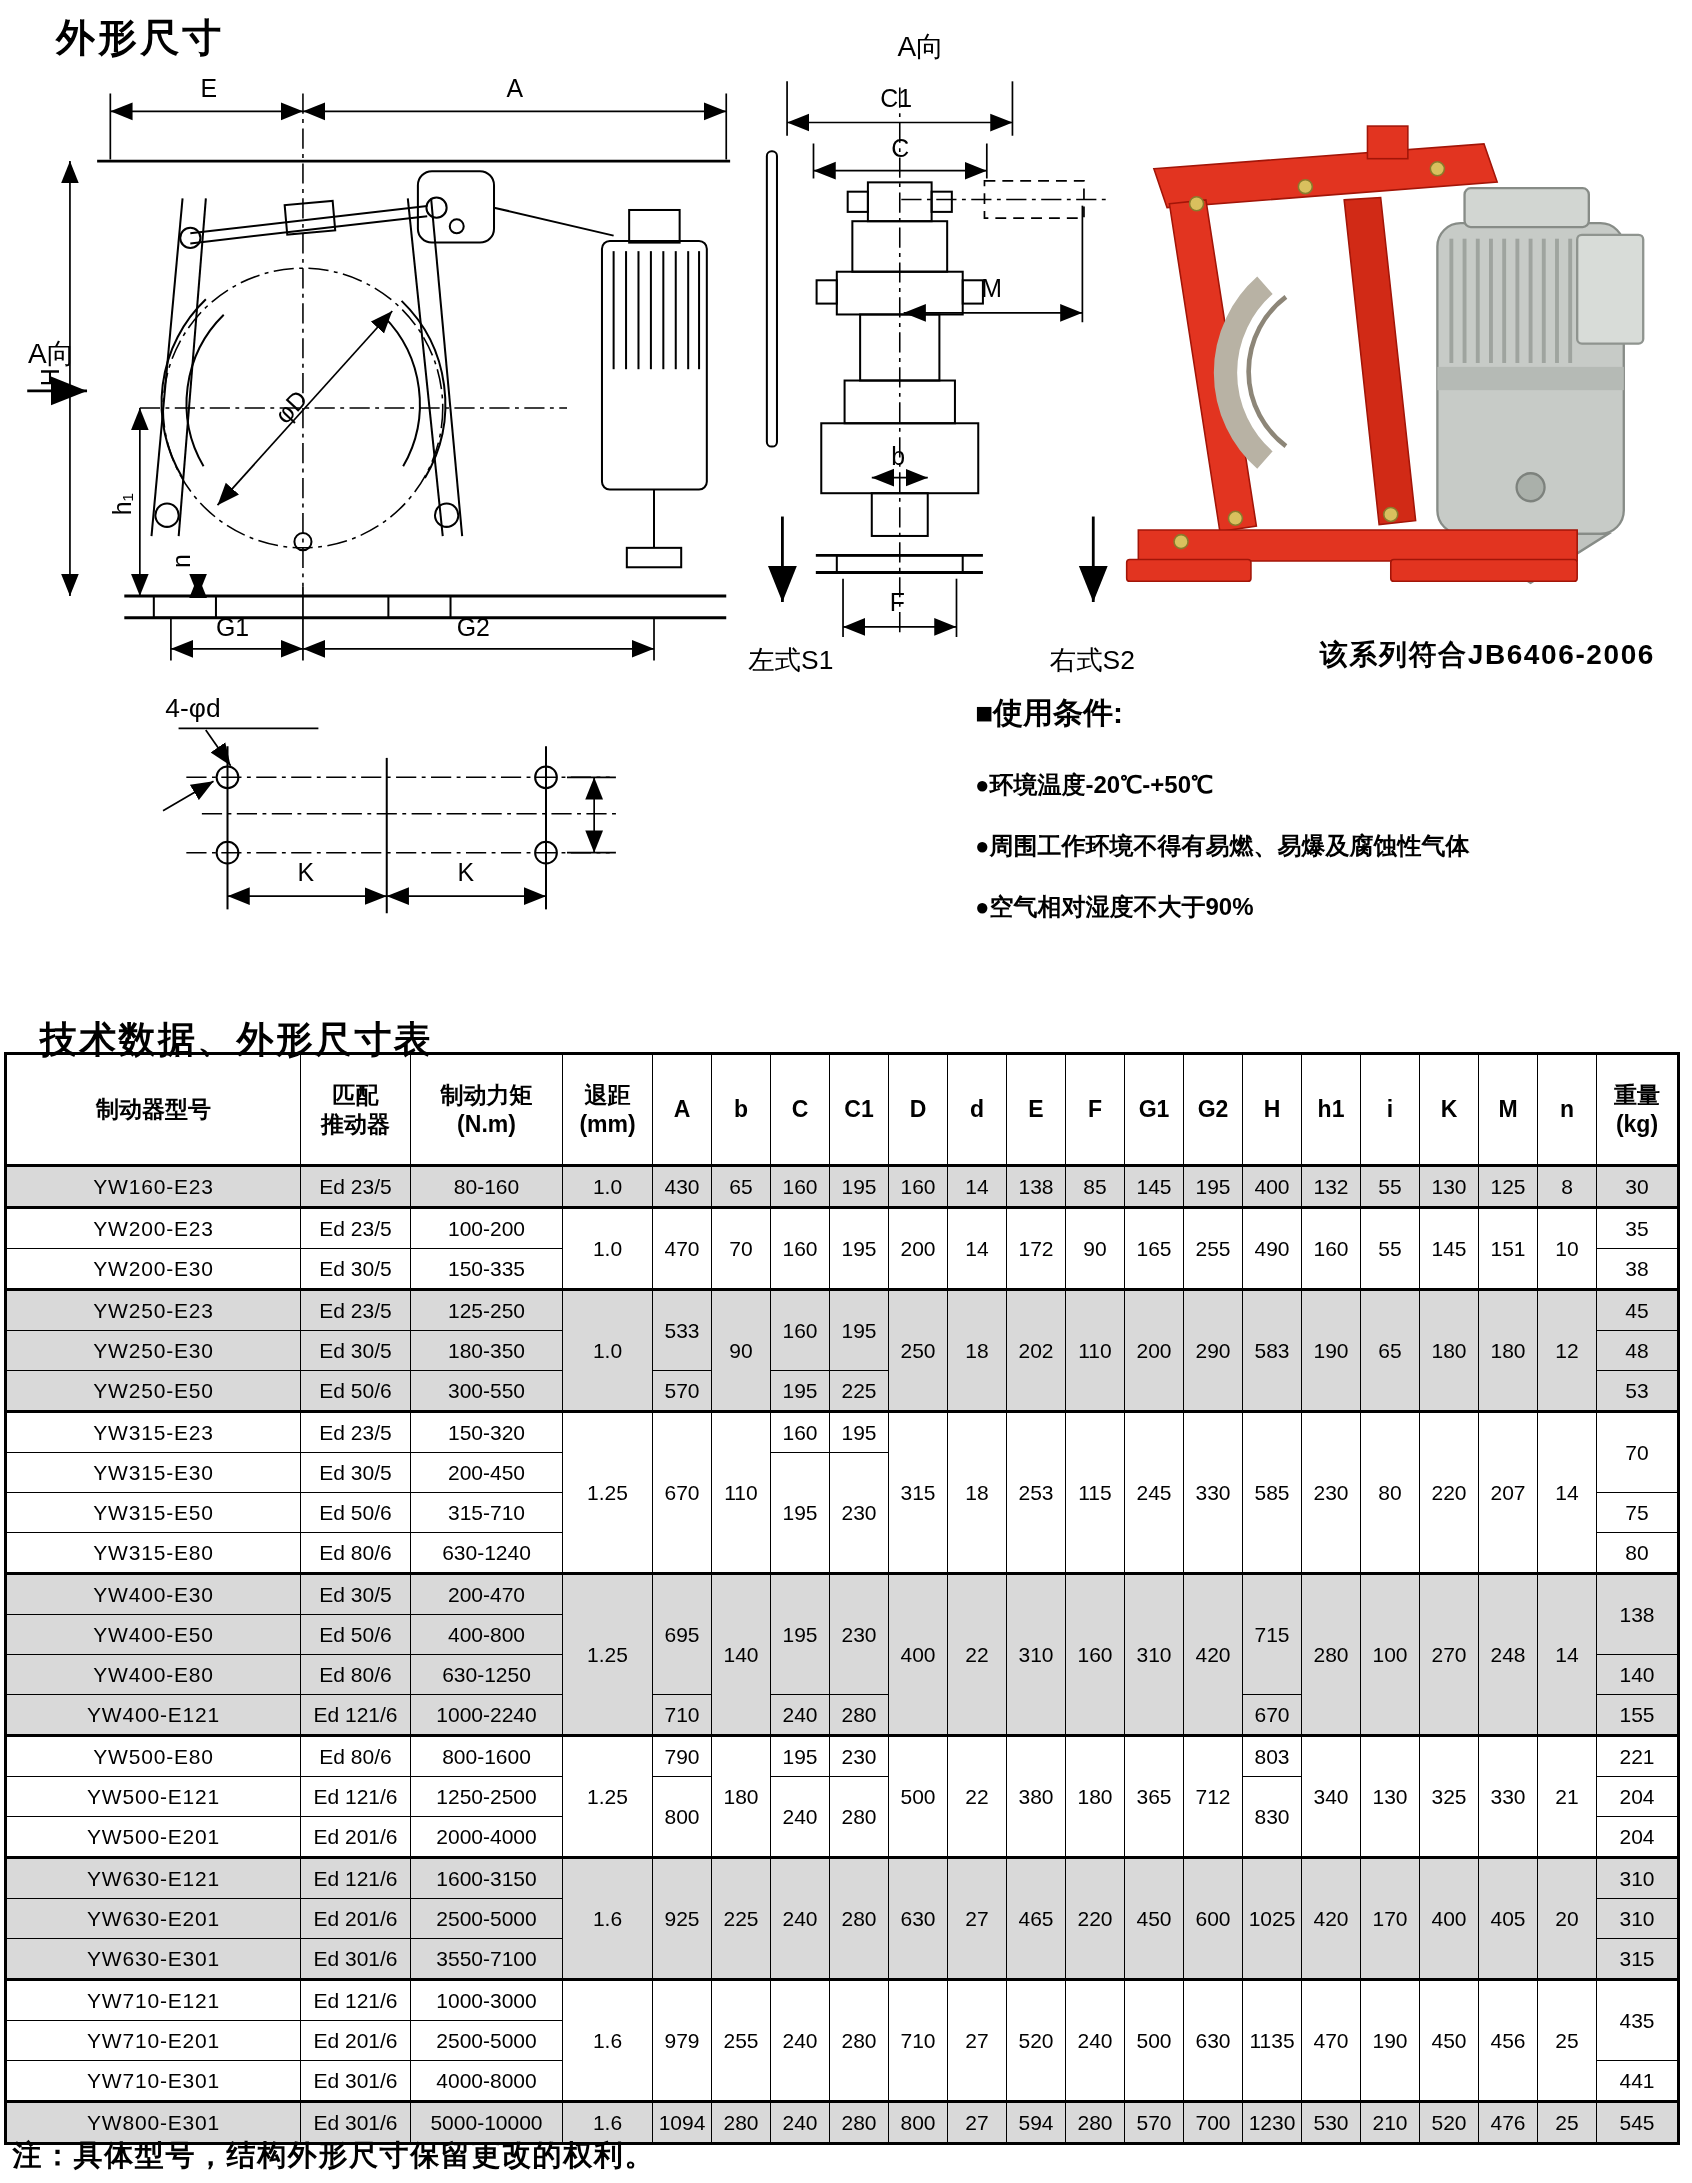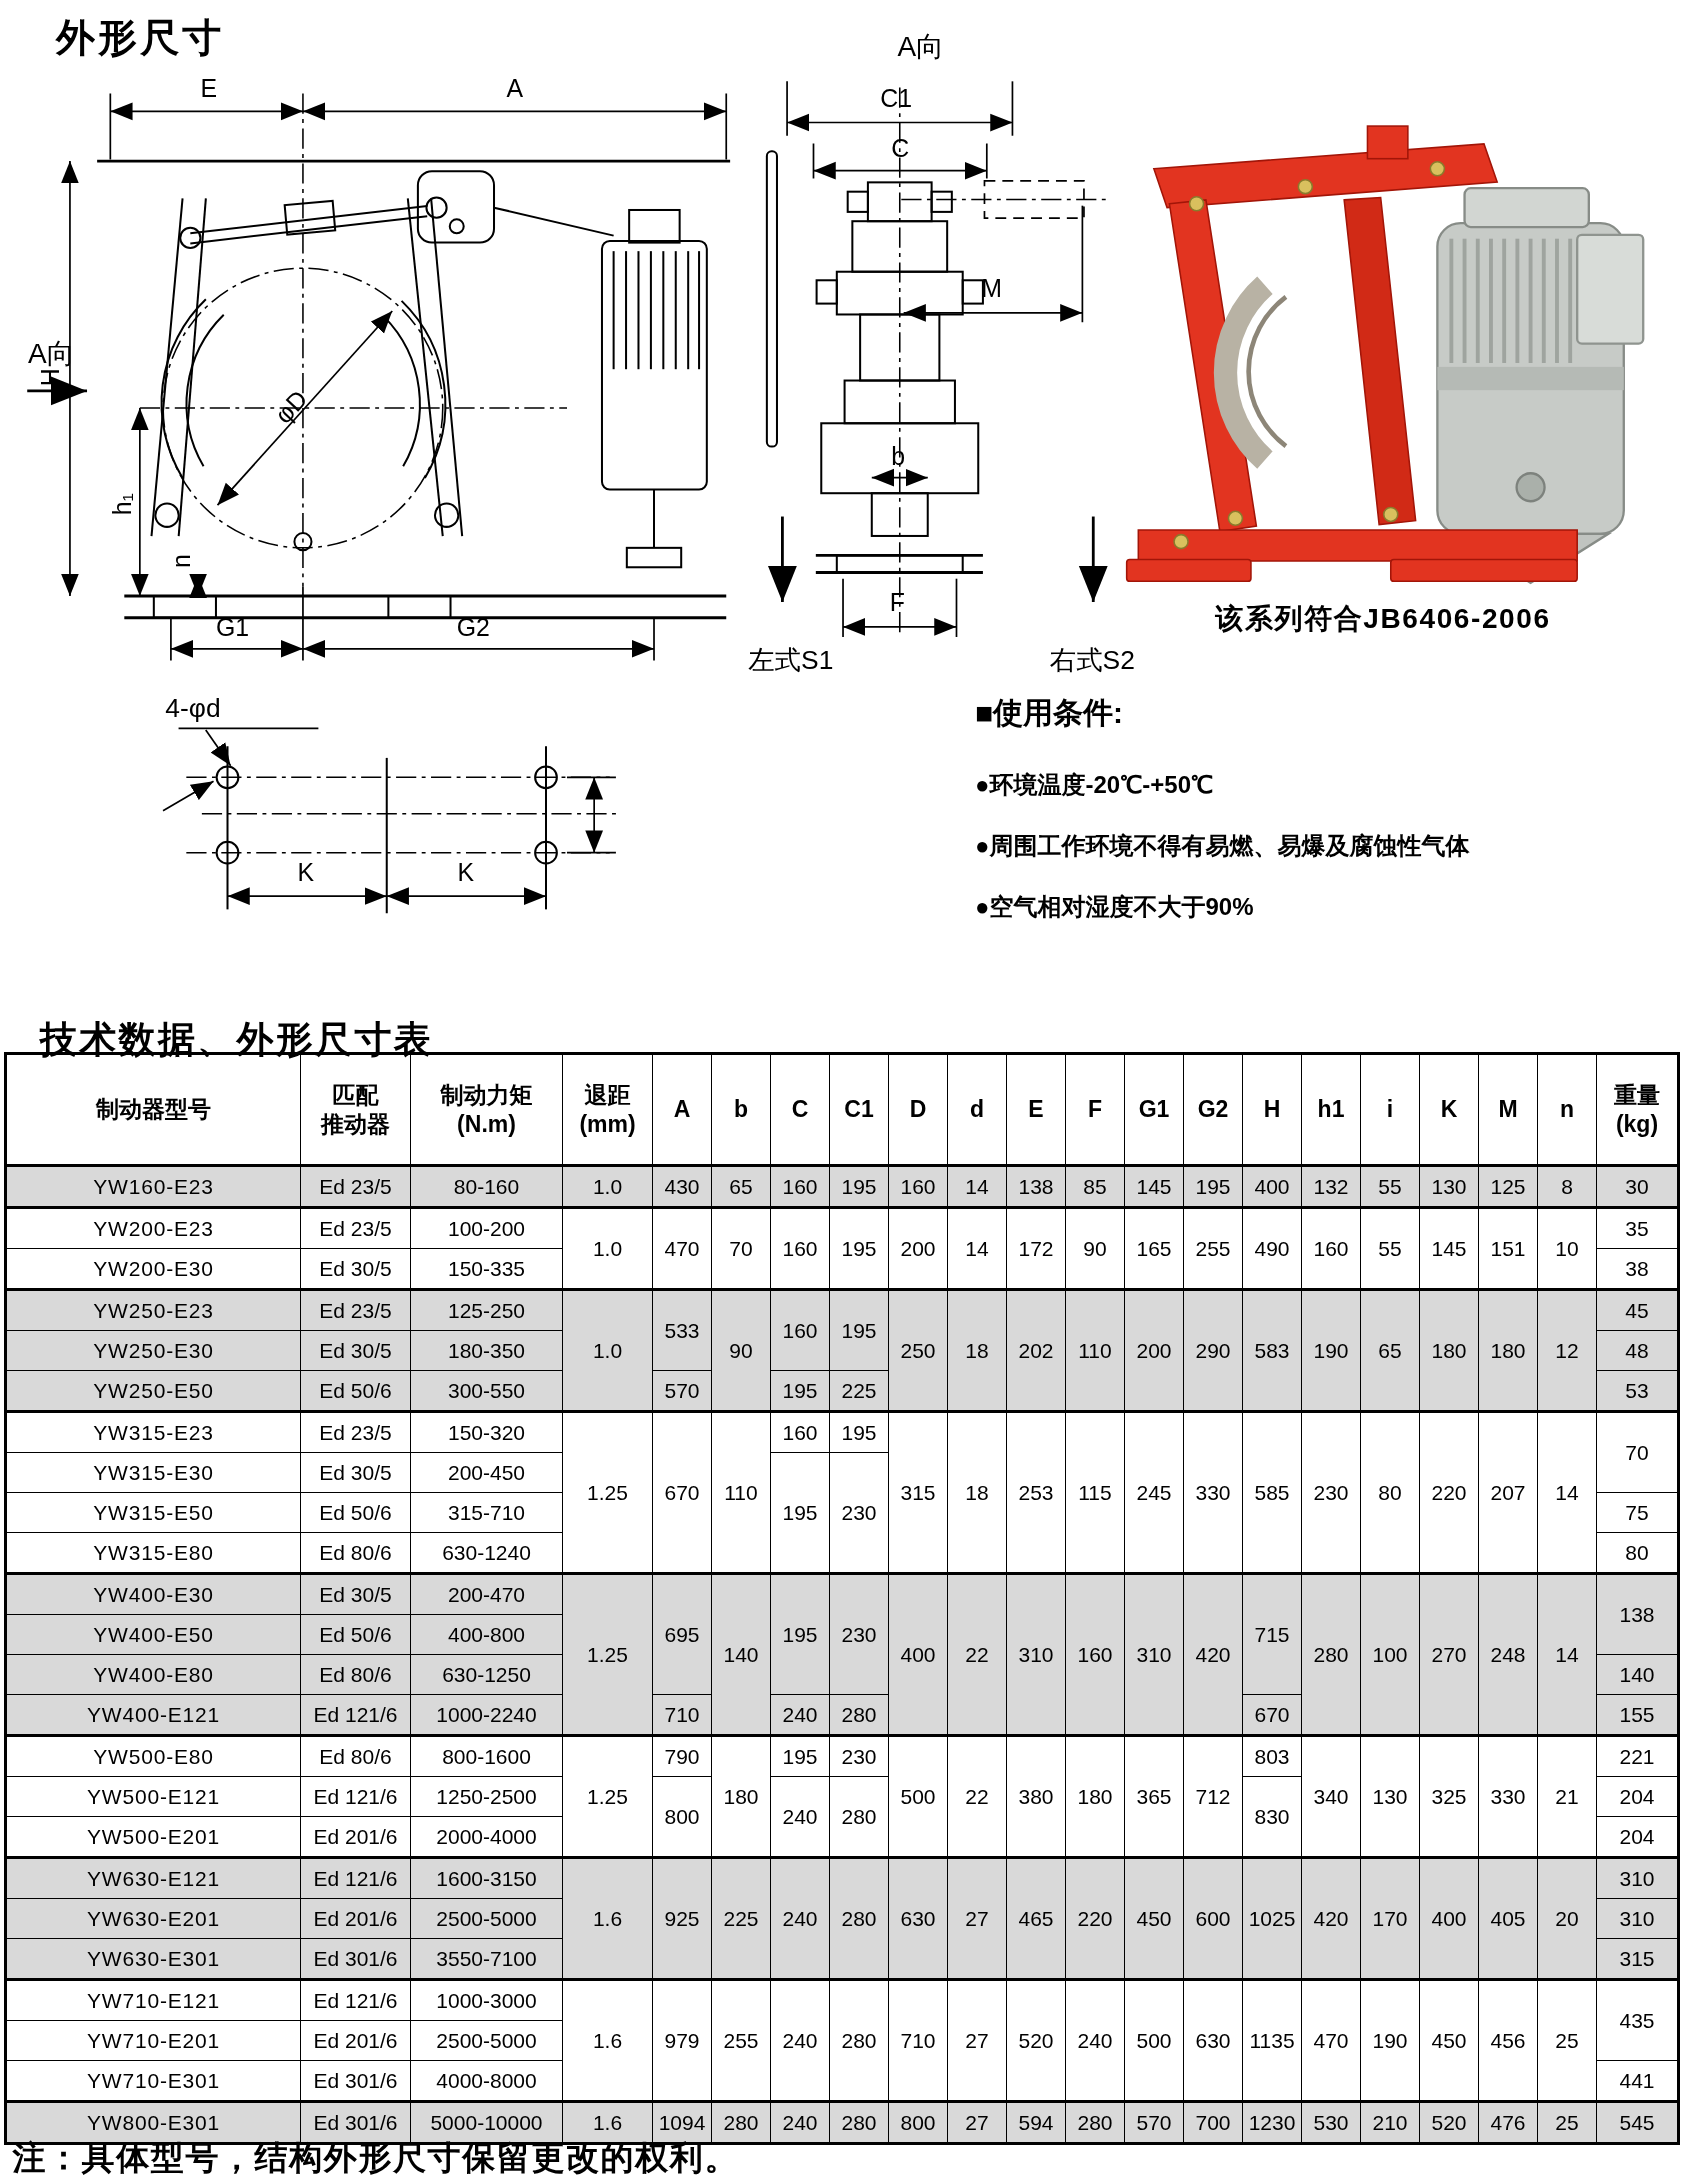--- a/index.html
+++ b/index.html
@@ -1,21 +1,21 @@
 <!DOCTYPE html>
 <html style="font-size:12.4px"><head>
 <meta charset="utf-8">
 <style>
   html,body{margin:0;padding:0;background:#ffffff;}
   body{width:1693px;height:2183px;position:relative;font-family:"Liberation Sans",sans-serif;color:#000;overflow:hidden;}
   .abs{position:absolute;}
   .page-title{left:56px;top:11px;font-size:39px;font-weight:bold;letter-spacing:3.1px;}
   .table-title{left:40px;top:1015px;font-size:37px;font-weight:bold;letter-spacing:2.3px;}
-  .footnote{left:12.4px;top:2136px;font-size:33px;font-weight:bold;letter-spacing:1.6px;}
-  .photo-caption{left:1111px;top:600px;width:544px;text-align:center;font-size:28px;font-weight:bold;letter-spacing:1.6px;}
+  .footnote{left:12.4px;top:2136px;font-size:29px;font-weight:bold;letter-spacing:1.6px;}
+  .photo-caption{left:1111px;top:636px;width:544px;text-align:right;font-size:28px;font-weight:bold;letter-spacing:1.6px;}
   .conditions{left:975px;top:693px;width:715px;}
   .conditions .c-title{font-size:30px;font-weight:bold;margin-bottom:20px;}
   .conditions .c-item{font-size:24px;font-weight:bold;line-height:61px;white-space:nowrap;}
   
   svg text{font-family:"Liberation Sans",sans-serif;fill:#000;}
   .ln{stroke:#000;stroke-width:2.6;fill:none;}
   .lnthick{stroke:#000;stroke-width:3.6;fill:none;}
   .dim{stroke:#000;stroke-width:2.2;fill:none;}
   .cdash{stroke:#000;stroke-width:2;fill:none;stroke-dasharray:26 7 5 7;}
   .dsh{stroke:#000;stroke-width:2.2;fill:none;stroke-dasharray:14 9;}

